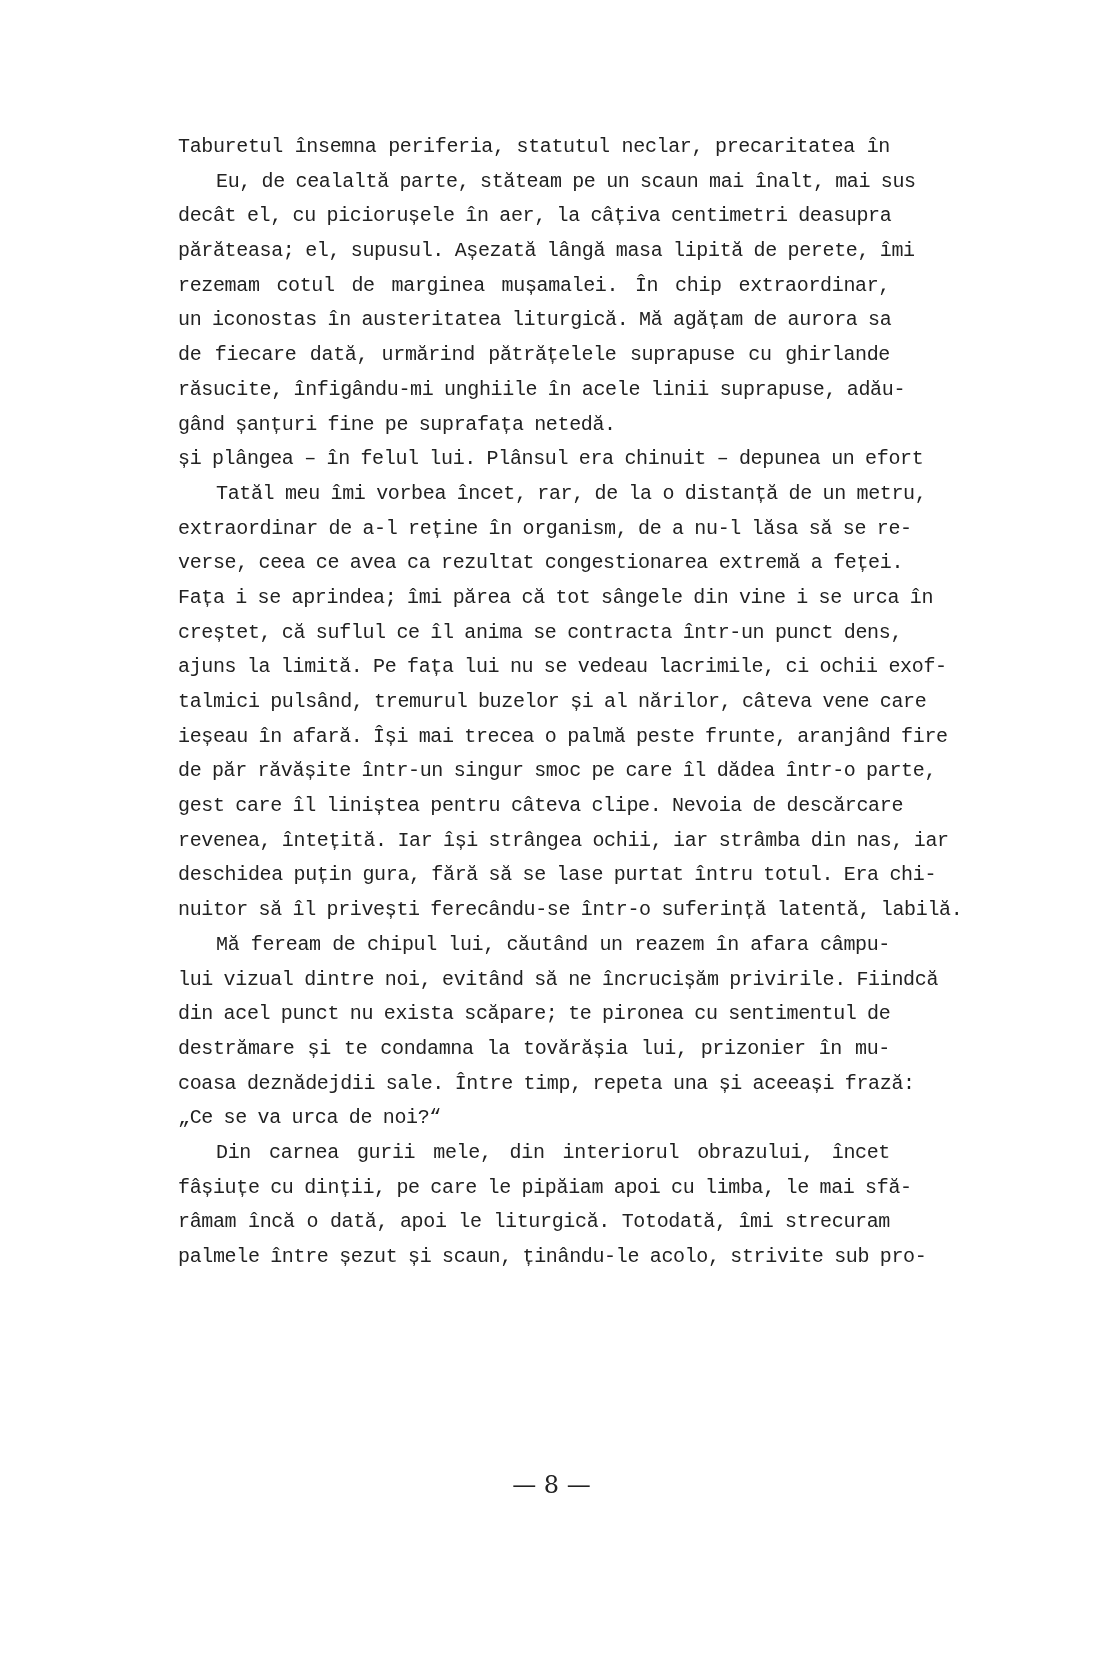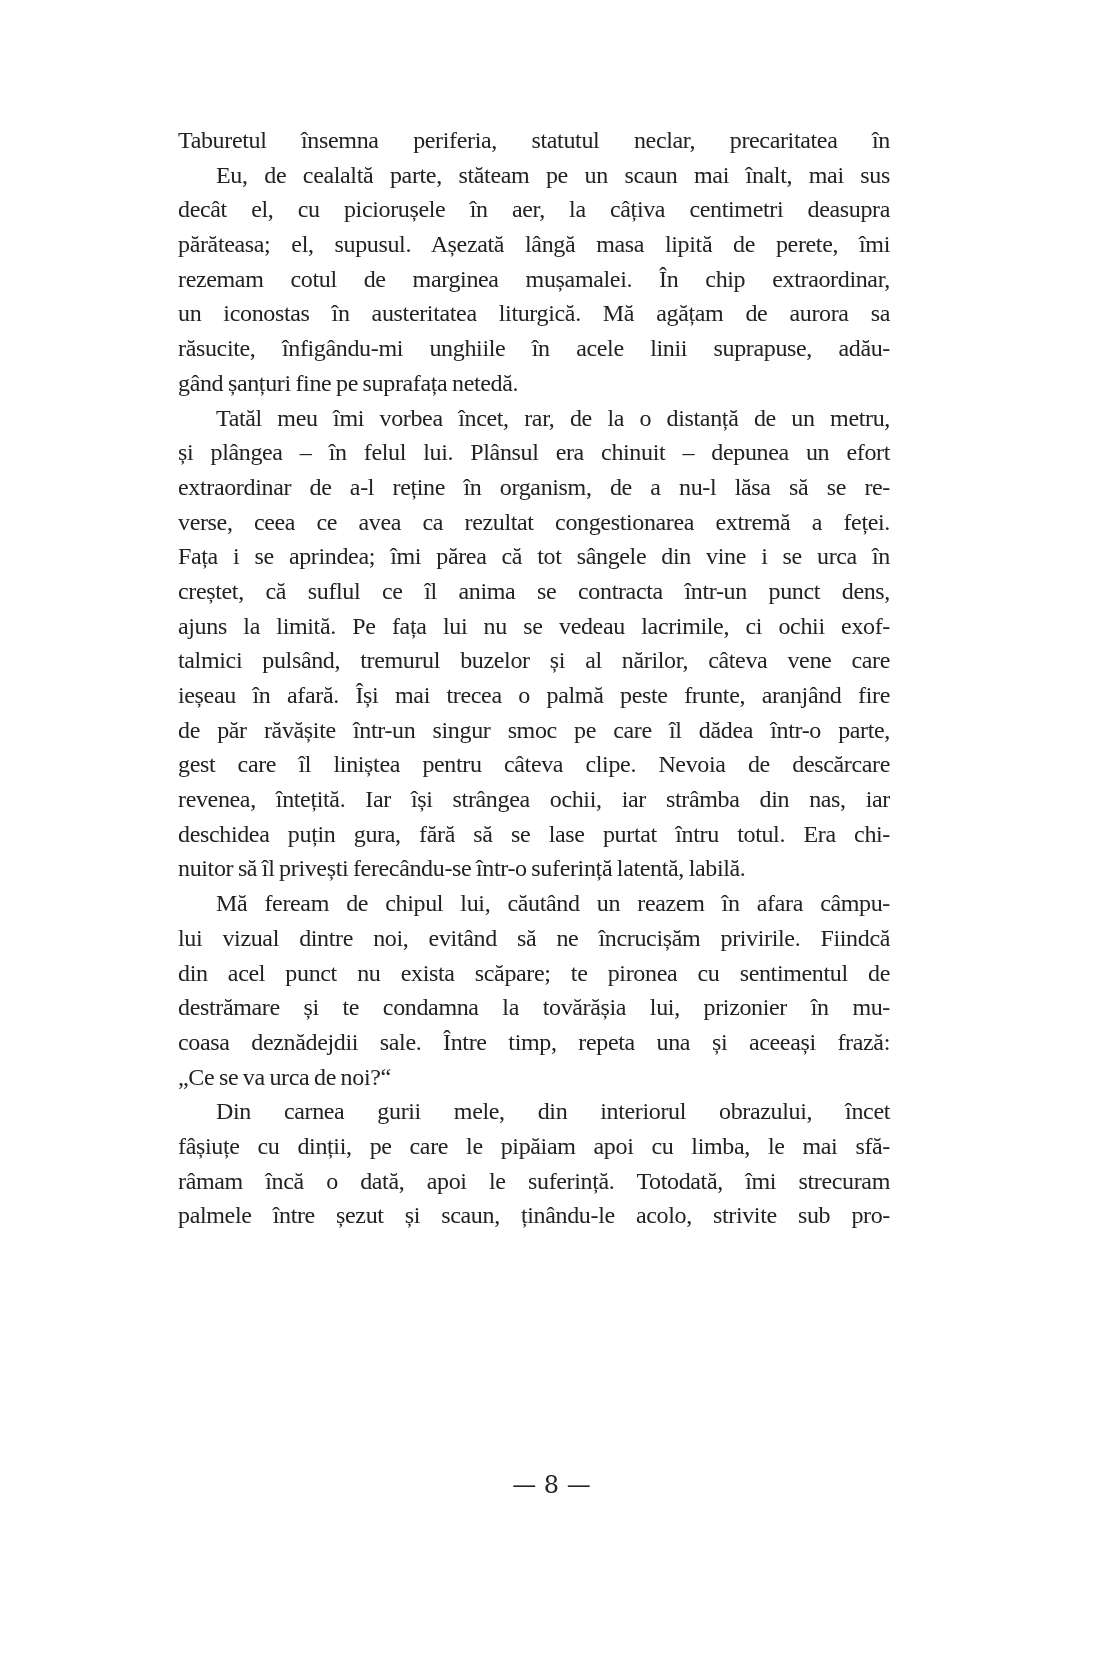--- a/index.html
+++ b/index.html
@@ -17,24 +17,24 @@
       position: absolute;
       left: 0;
       top: 0;
       width: 1103px;
       height: 1654px;
       background: #ffffff;
     }
     .text-block {
       position: absolute;
       left: 178px;
-      top: 123px;
+      top: 130px;
       width: 712px;
-      font-family: Liberation Serif, serif;
-      font-size: 24px;
+      font-family: Liberation Mono, monospace;
+      font-size: 20px;
       line-height: 34.7px;
       color: #222222;
     }
     .line {
       display: block;
       white-space: nowrap;
       text-align: justify;
       text-align-last: justify;
       height: 34.7px;
       letter-spacing: -0.35px;
@@ -64,26 +64,27 @@
   <div class="text-block" id="text-block">
       <div>
         <span class="line">Taburetul însemna periferia, statutul neclar, precaritatea în</span>
       </div>
       <div>
         <span class="line indent">Eu, de cealaltă parte, stăteam pe un scaun mai înalt, mai sus</span>
         <span class="line">decât el, cu piciorușele în aer, la câțiva centimetri deasupra</span>
         <span class="line">părăteasa; el, supusul. Așezată lângă masa lipită de perete, îmi</span>
         <span class="line">rezemam cotul de marginea mușamalei. În chip extraordinar,</span>
         <span class="line">un iconostas în austeritatea liturgică. Mă agățam de aurora sa</span>
+        <span class="line">de fiecare dată, urmărind pătrățelele suprapuse cu ghirlande</span>
         <span class="line">răsucite, înfigându-mi unghiile în acele linii suprapuse, adău-</span>
         <span class="line last">gând șanțuri fine pe suprafața netedă.</span>
       </div>
       <div>
+        <span class="line">și plângea – în felul lui. Plânsul era chinuit – depunea un efort</span>
         <span class="line indent">Tatăl meu îmi vorbea încet, rar, de la o distanță de un metru,</span>
-        <span class="line">și plângea – în felul lui. Plânsul era chinuit – depunea un efort</span>
         <span class="line">extraordinar de a-l reține în organism, de a nu-l lăsa să se re-</span>
         <span class="line">verse, ceea ce avea ca rezultat congestionarea extremă a feței.</span>
         <span class="line">Fața i se aprindea; îmi părea că tot sângele din vine i se urca în</span>
         <span class="line">creștet, că suflul ce îl anima se contracta într-un punct dens,</span>
         <span class="line">ajuns la limită. Pe fața lui nu se vedeau lacrimile, ci ochii exof-</span>
         <span class="line">talmici pulsând, tremurul buzelor și al nărilor, câteva vene care</span>
         <span class="line">ieșeau în afară. Își mai trecea o palmă peste frunte, aranjând fire</span>
         <span class="line">de păr răvășite într-un singur smoc pe care îl dădea într-o parte,</span>
         <span class="line">gest care îl liniștea pentru câteva clipe. Nevoia de descărcare</span>
         <span class="line">revenea, întețită. Iar își strângea ochii, iar strâmba din nas, iar</span>
@@ -94,18 +95,18 @@
         <span class="line indent">Mă feream de chipul lui, căutând un reazem în afara câmpu-</span>
         <span class="line">lui vizual dintre noi, evitând să ne încrucișăm privirile. Fiindcă</span>
         <span class="line">din acel punct nu exista scăpare; te pironea cu sentimentul de</span>
         <span class="line">destrămare și te condamna la tovărășia lui, prizonier în mu-</span>
         <span class="line">coasa deznădejdii sale. Între timp, repeta una și aceeași frază:</span>
         <span class="line last">„Ce se va urca de noi?“</span>
       </div>
       <div>
         <span class="line indent">Din carnea gurii mele, din interiorul obrazului, încet</span>
         <span class="line">fâșiuțe cu dinții, pe care le pipăiam apoi cu limba, le mai sfă-</span>
-        <span class="line">râmam încă o dată, apoi le suferință. Totodată, îmi strecuram</span>
+        <span class="line">râmam încă o dată, apoi le liturgică. Totodată, îmi strecuram</span>
         <span class="line">palmele între șezut și scaun, ținându-le acolo, strivite sub pro-</span>
       </div>
     </div>
   <div class="page-number">— 8 —</div>
 </div>
 
 </body></html>

